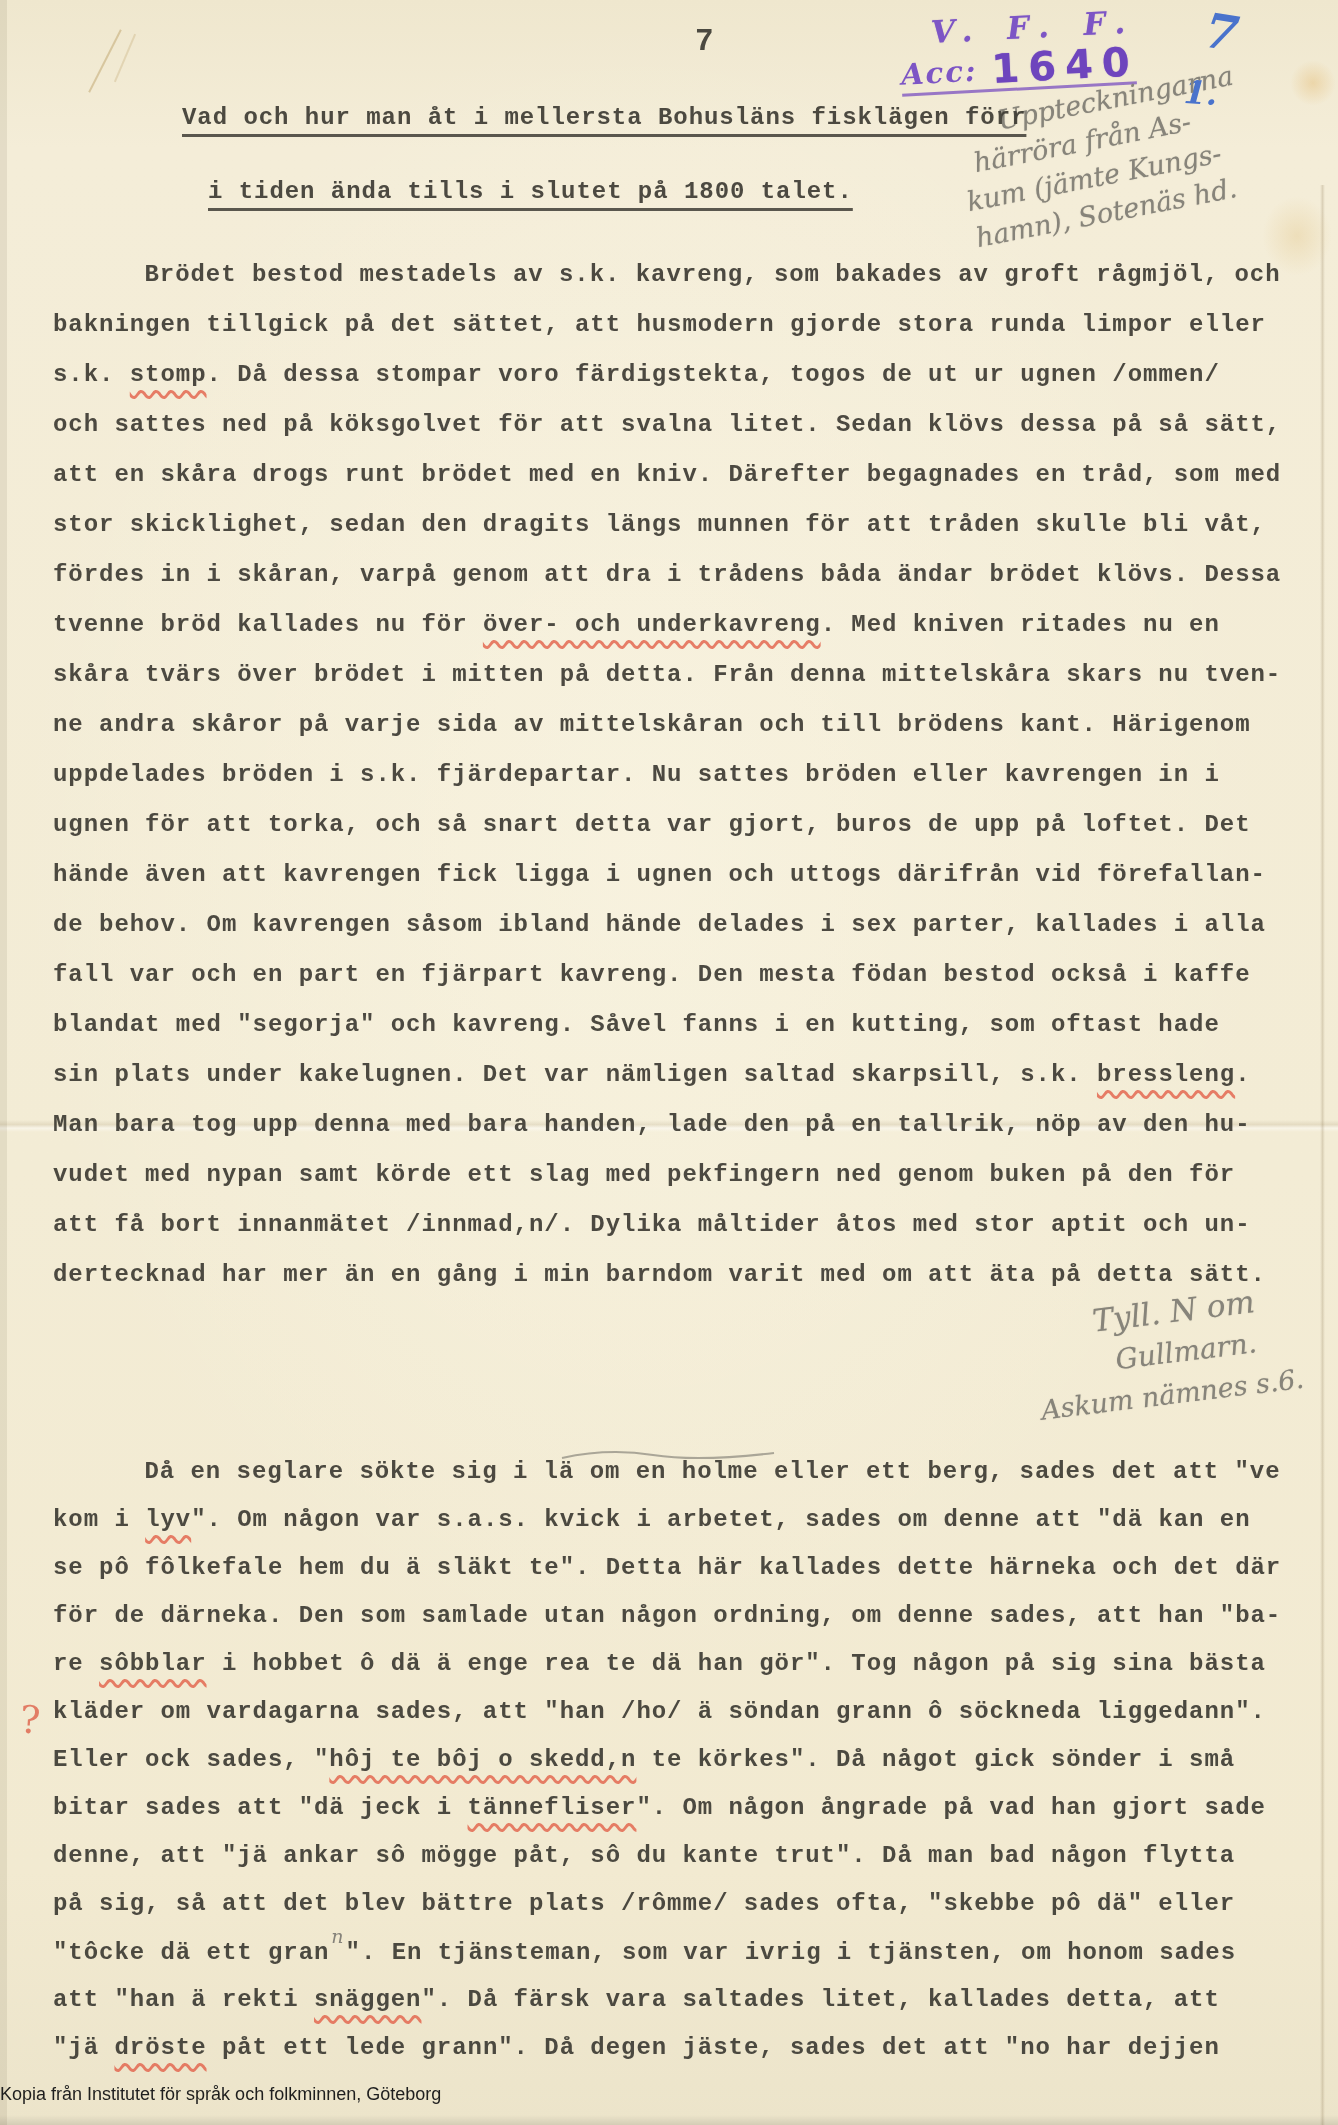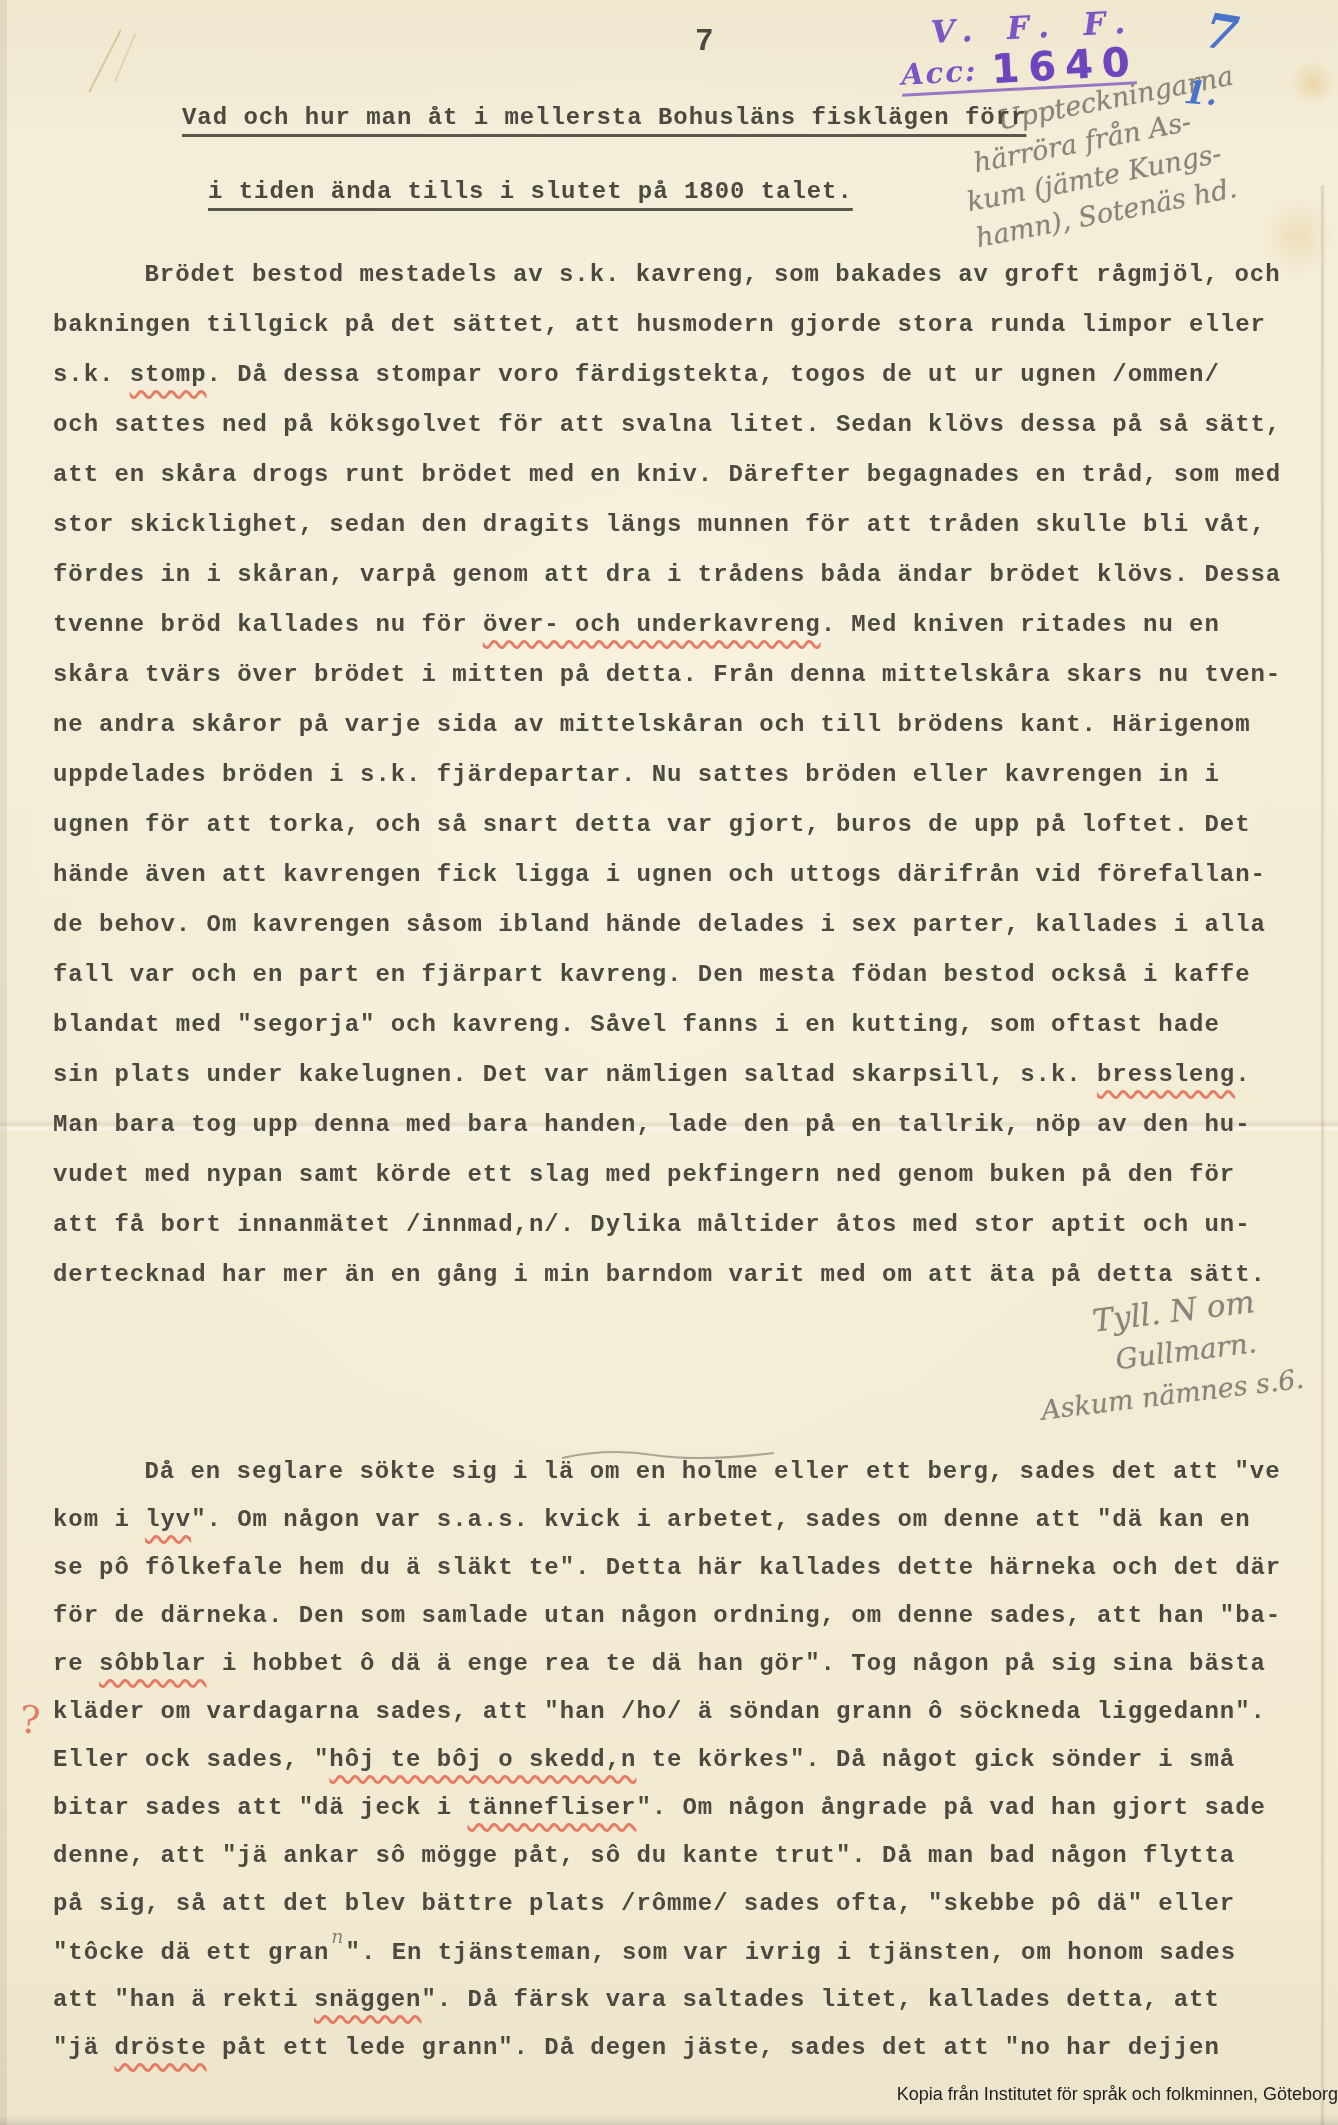--- a/index.html
+++ b/index.html
@@ -53,21 +53,21 @@
   #note-topright div:nth-child(3){margin-left:12px;}
   #note-topright div:nth-child(4){margin-left:14px;}
   #note-midright{position:absolute;left:1035px;top:1288px;width:330px;transform:rotate(-7deg);font-size:28px;line-height:41px;}
   #note-midright div:nth-child(1){margin-left:62px;font-size:31px;}
   #note-midright div:nth-child(2){margin-left:80px;}
   #note-midright div:nth-child(3){margin-left:0;font-size:27px;}
   #red-question{position:absolute;left:20px;top:1698px;font-family:"DejaVu Serif",serif;
     font-size:38px;color:rgba(223,106,82,0.85);transform:rotate(4deg);}
   .squiggle{position:absolute;left:558px;top:1446px;}
   
-  .footer{position:absolute;left:0;top:2084px;width:100%;text-align:right;
+  .footer{position:absolute;left:0;top:2084px;width:100%;text-align:left;
     font-family:"Liberation Sans","DejaVu Sans",sans-serif;font-size:18px;color:#1e1e1e;}
   
   .crease-h{position:absolute;left:0;top:1120px;width:100%;height:12px;
     background:linear-gradient(180deg,rgba(137,115,77,0) 0%,rgba(137,115,77,0.14) 38%,rgba(255,255,255,0.45) 68%,rgba(137,115,77,0) 100%);}
   .crease-v{position:absolute;right:13px;top:185px;width:5px;height:1940px;
     background:linear-gradient(90deg,rgba(130,108,70,0) 0%,rgba(130,108,70,0.22) 50%,rgba(130,108,70,0) 100%);}
   .edge-left{position:absolute;left:0;top:0;width:7px;height:100%;background:rgba(90,75,45,0.10);}
   .edge-bottom{position:absolute;left:0;bottom:0;width:100%;height:10px;background:linear-gradient(180deg,rgba(0,0,0,0) 0%,rgba(0,0,0,0.10) 100%);}
   .slash{position:absolute;width:2px;background:rgba(185,155,95,0.45);}
   #slash1{left:104px;top:26px;height:70px;transform:rotate(27deg);}

